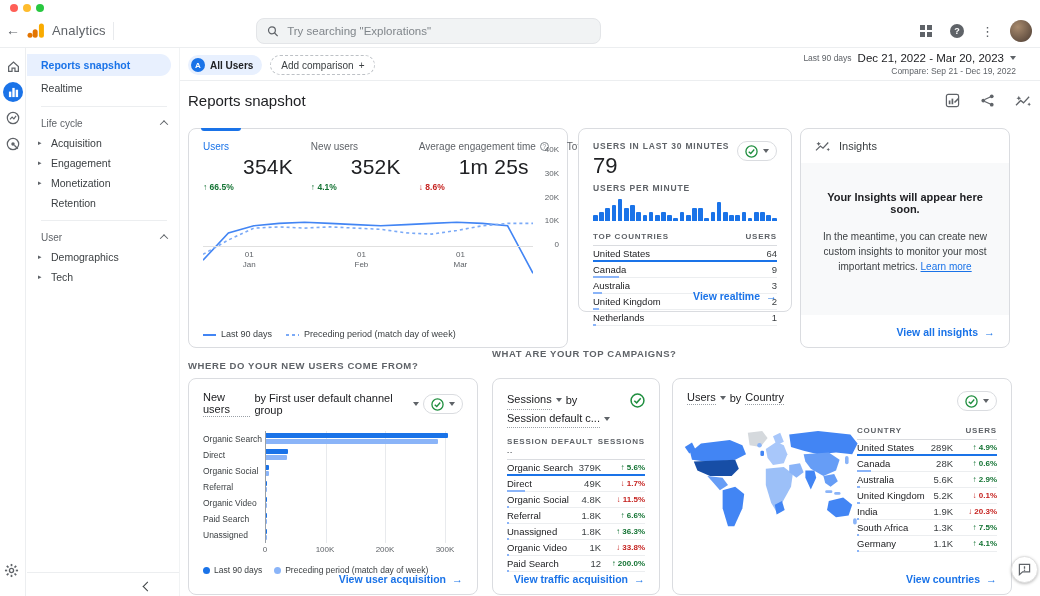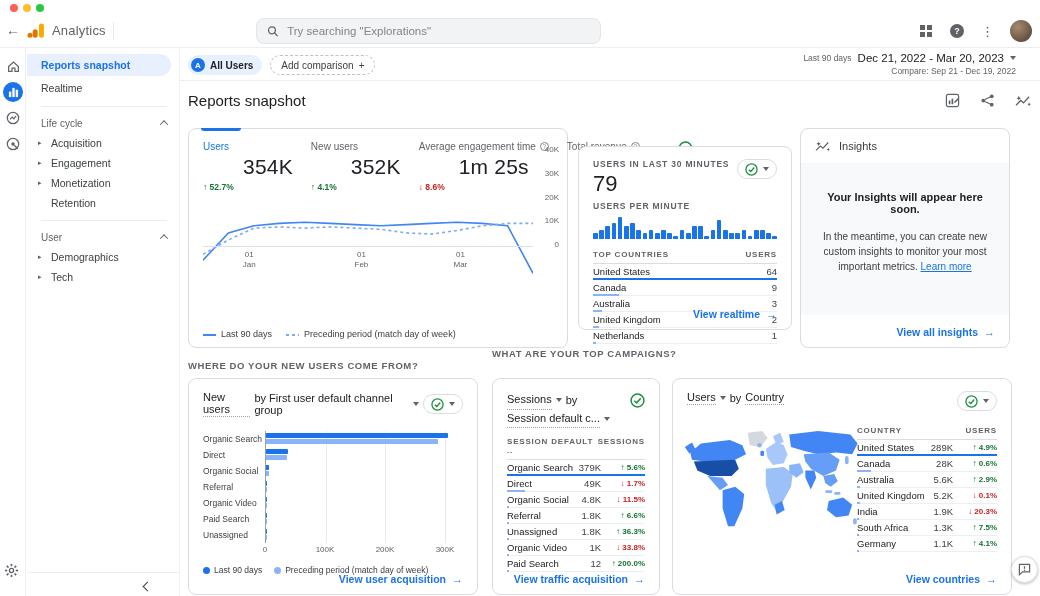--- a/index.html
+++ b/index.html
@@ -100,21 +100,21 @@
   .trend-ylabels { position:absolute; right:8px; top:20px; height:95px; width:24px; }
   .trend-ylabels div { position:absolute; right:0; font-size:8px; color:#5f6368; transform:translateY(-50%); }
   .trend-xaxis { position:absolute; left:14px; top:117px; width:330px; height:20px; border-top:1px solid #e0e0e0; }
   .trend-xaxis .xt { position:absolute; top:3px; transform:translateX(-50%); font-size:8px; color:#5f6368; text-align:center; line-height:1.3; }
   .trend-legend { position:absolute; left:14px; bottom:8px; display:flex; gap:14px; font-size:9px; color:#3c4043; align-items:center; }
   .sw-line { display:inline-block; width:13px; height:2px; background:#4285f4; margin-right:5px; vertical-align:middle; }
   .sw-dash { display:inline-block; width:13px; height:2px; margin-right:5px; vertical-align:middle;
     background:repeating-linear-gradient(90deg,#7baaf7 0 3px,transparent 3px 6px); }
 
   
-  #card-realtime { left:398px; top:98px; width:214px; height:184px; }
+  #card-realtime { left:398px; top:80px; width:214px; height:184px; }
   .rt-pad { padding:12px 14px 0 14px; }
   .rt-hdr { display:flex; align-items:flex-start; }
   .caps { font-size:8.5px; letter-spacing:.8px; color:#5f6368; font-weight:bold; }
   .pill { border:1px solid #dadce0; border-radius:12px; height:20px; padding:0 7px; display:flex; align-items:center; gap:5px;
     cursor:pointer; background:#fff; }
   .rt-val { font-size:22px; color:#202124; margin-top:2px; }
   .minute-bars { display:flex; align-items:flex-end; gap:1.5px; height:22px; margin-top:6px; }
   .minute-bars div { flex:1; background:#1a73e8; border-radius:1px 1px 0 0; }
   .stat-table { margin-top:8px; }
   .st-hdr { display:flex; justify-content:space-between; font-size:8px; letter-spacing:.8px; color:#5f6368;
@@ -357,21 +357,21 @@
     </div>
 
     <div class="card" id="card-overview">
       <div class="tab-ind"></div>
       <div class="metrics" id="metrics-row">
           <div class="metric active">
             <div class="m-lbl">
               <span>Users</span>
             </div>
             <div class="m-val">354K</div>
-            <div class="m-delta up">↑ 52.7%</div>
+            <div class="m-delta up">↑ 66.5%</div>
           </div>
           <div class="metric">
             <div class="m-lbl">
               <span>New users</span>
             </div>
             <div class="m-val">352K</div>
             <div class="m-delta up">↑ 4.1%</div>
           </div>
           <div class="metric">
             <div class="m-lbl">

